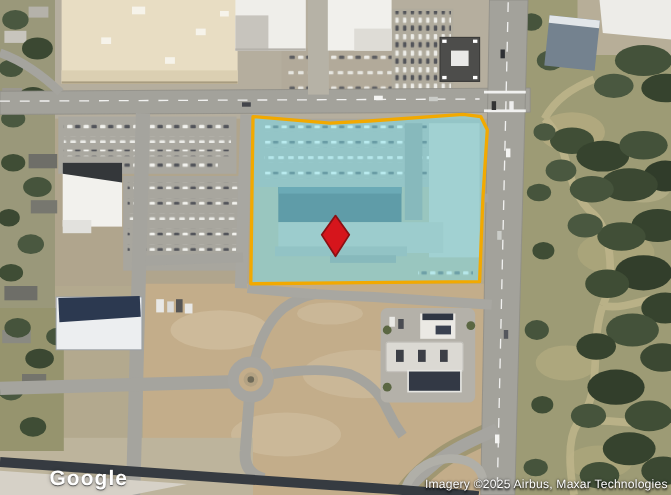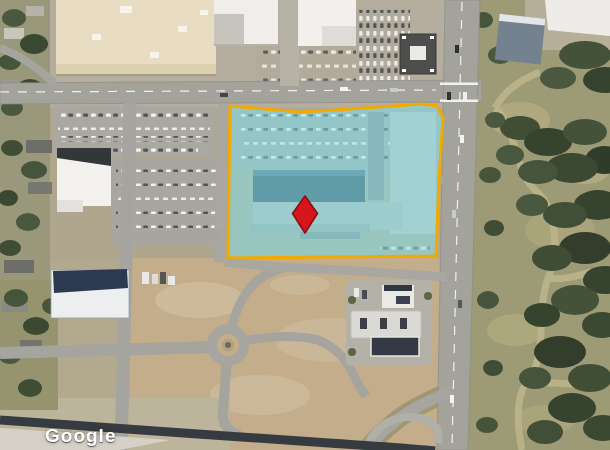--- a/index.html
+++ b/index.html
@@ -283,13 +283,14 @@
     <g>
       <path d="M0,420 C90,427 200,434 300,441 C360,445 420,449 435,451" stroke="#363b41" stroke-width="9" fill="none"></path>
       <polygon points="0,428 170,440 120,450 0,450" fill="#d6d1c7"></polygon>
     </g>
 
     <polygon class="parcel-fill" points="230,106 300,112 336,110 421,104 437,106 443,118 439,180 436,256 330,257 228,258"></polygon>
     <polygon class="pin-shape" points="305,196 317.5,213.5 305,233 292.5,213.5"></polygon>
   </svg>
 
   <div class="google-logo">Google</div>
+  <div class="attribution">Imagery ©2025 Airbus, Maxar Technologies</div>
 </div>
 
 </body></html>

